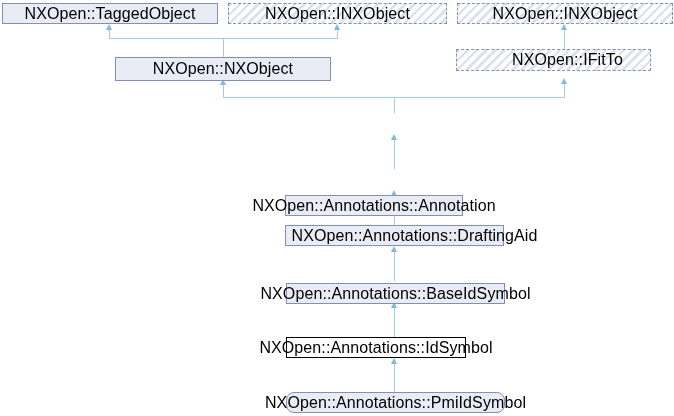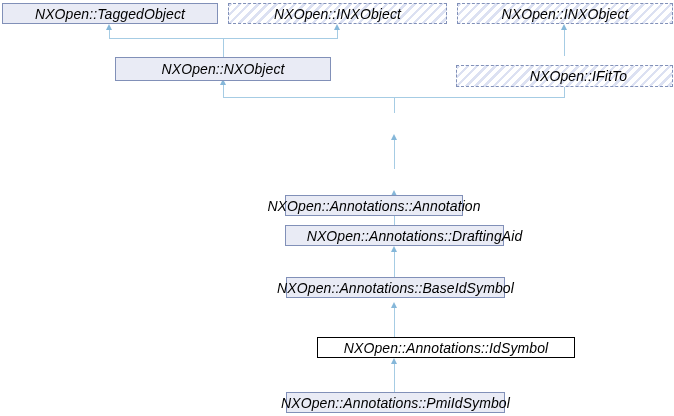--- a/index.html
+++ b/index.html
@@ -12,25 +12,24 @@
   }
   #canvas { position: absolute; left: 0; top: 0; width: 674px; height: 416px; }
 
   .node {
     position: absolute;
     box-sizing: border-box;
     height: 21px;
     display: flex;
     align-items: center;
     justify-content: center;
-    font-size: 14px;
+    font-size: 16px;
     color: var(--text, #000);
     white-space: nowrap;
     letter-spacing: 0.1px;
-    font-style: italic;
   }
   .node.solid {
     background: var(--node-fill, #e9ebf5);
     border: 1px solid var(--node-border, #8190b8);
   }
   .node.interface {
     background: repeating-linear-gradient(
       135deg,
       var(--interface-hatch, #dce1f2) 0px,
       var(--interface-hatch, #dce1f2) 2.5px,
@@ -90,20 +89,20 @@
   <div class="edge" style="left:394px; top:308px; width:1px; height:29px;"></div>
   <div class="arrowhead" style="left:390.5px; top:302px;"></div>
 
   <div class="edge" style="left:394px; top:364px; width:1px; height:28px;"></div>
   <div class="arrowhead" style="left:390.5px; top:358px;"></div>
 
   <div class="node solid" style="left:2px;   top:3px;   width:216px;">NXOpen::TaggedObject</div>
   <div class="node interface" style="left:228px; top:3px;   width:219px;">NXOpen::INXObject</div>
   <div class="node interface" style="left:457px; top:3px;   width:216px;">NXOpen::INXObject</div>
   <div class="node solid" style="left:115px; top:57px;  width:216px; height:24px;">NXOpen::NXObject</div>
-  <div class="node interface" style="left:456px; top:65px;  width:217px; height:22px;padding-left:28px;">NXOpen::IFitTo</div>
+  <div class="node interface" style="left:456px; top:49px;  width:195px; height:22px;padding-left:28px;">NXOpen::IFitTo</div>
   <div class="node solid" style="left:285px; top:160px; width:178px;margin-top:35px;">NXOpen::Annotations::Annotation</div>
   <div class="node solid" style="left:285px; top:225px; width:219px;padding-left:40px;">NXOpen::Annotations::DraftingAid</div>
-  <div class="node solid" style="left:286px; top:277px; width:219px;">NXOpen::Annotations::BaseIdSymbol</div>
-  <div class="node current" style="left:286px; top:337px; width:258px;margin-left:31px;">NXOpen::Annotations::IdSymbol</div>
-  <div class="node solid" style="left:286px; top:392px; width:219px;">NXOpen::Annotations::PmiIdSymbol</div>
+  <div class="node solid" style="left:286px; top:283px; width:219px;">NXOpen::Annotations::BaseIdSymbol</div>
+  <div class="node current" style="left:286px; top:337px; width:180px;">NXOpen::Annotations::IdSymbol</div>
+  <div class="node solid" style="left:286px; top:392px; width:219px;border-radius:8px;">NXOpen::Annotations::PmiIdSymbol</div>
 
 </div>
 
 </body></html>

